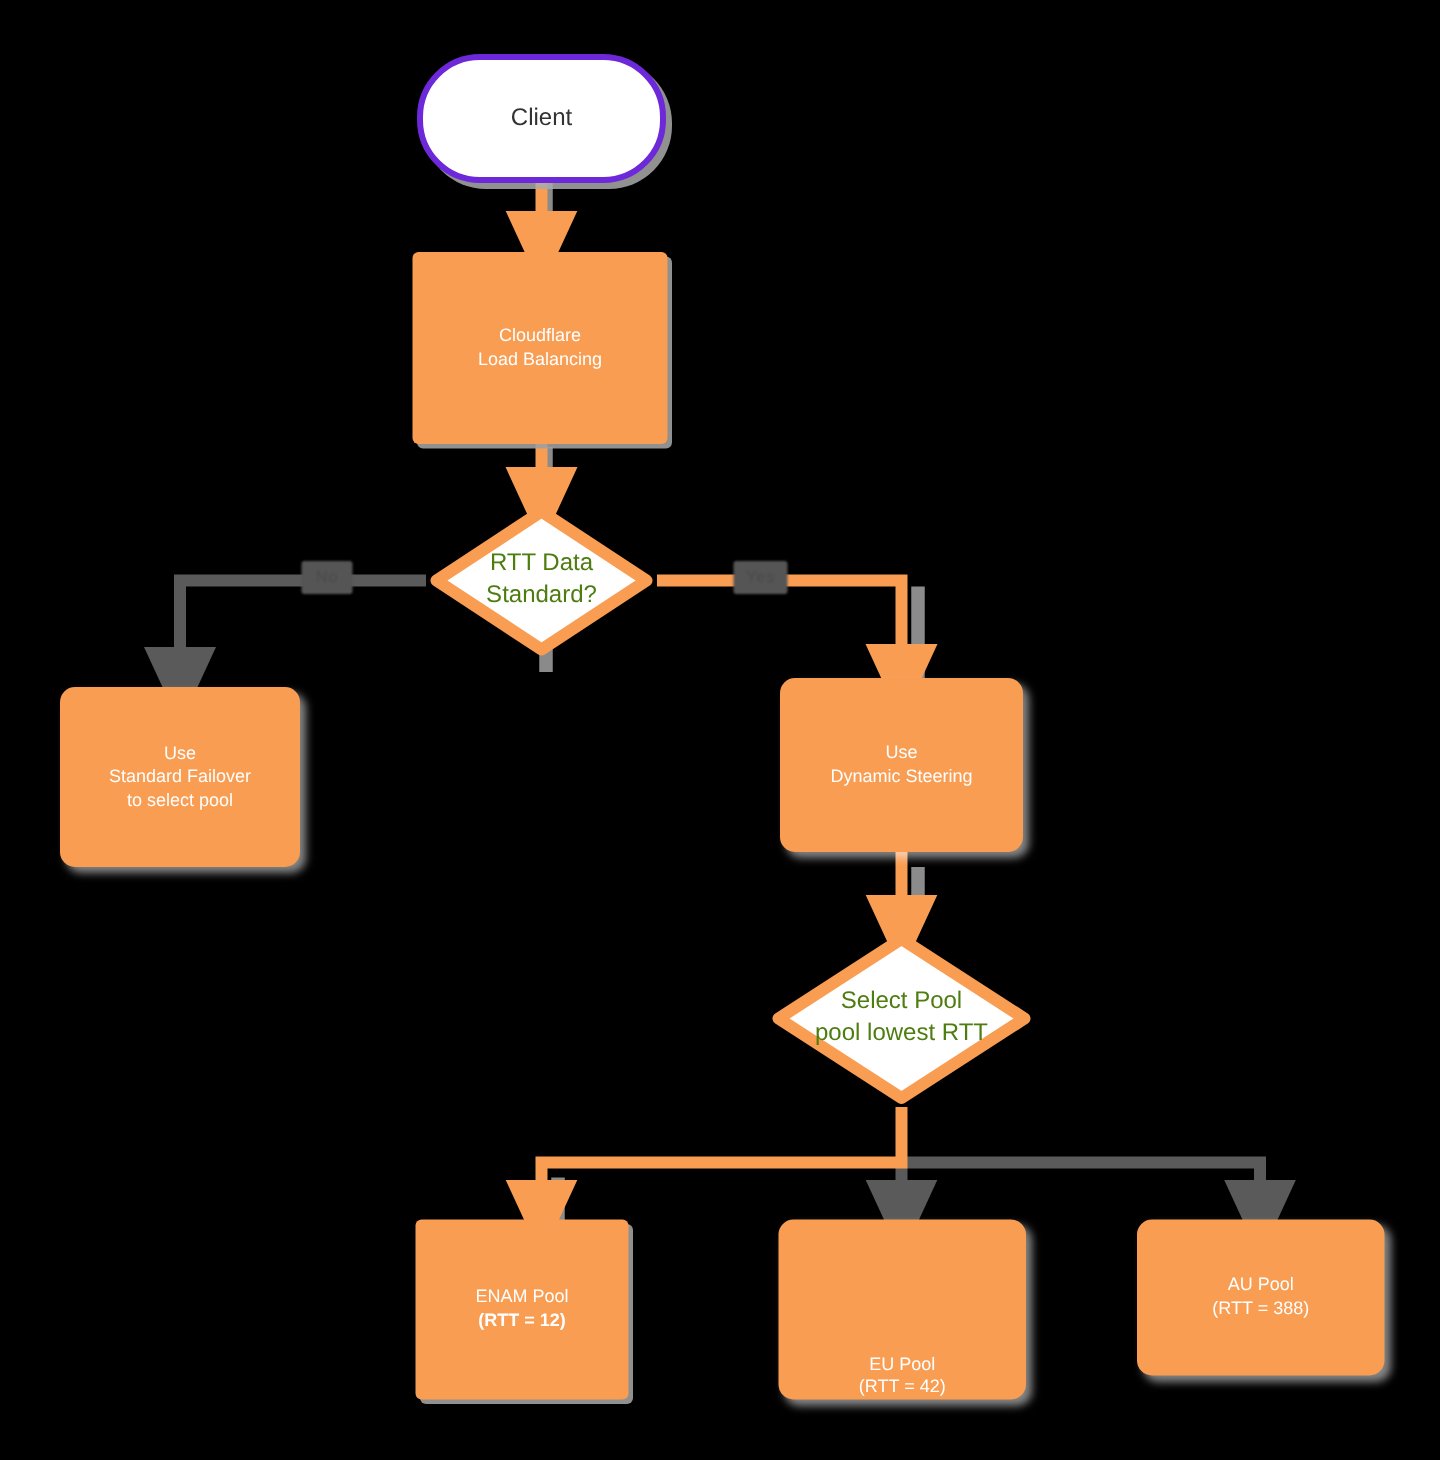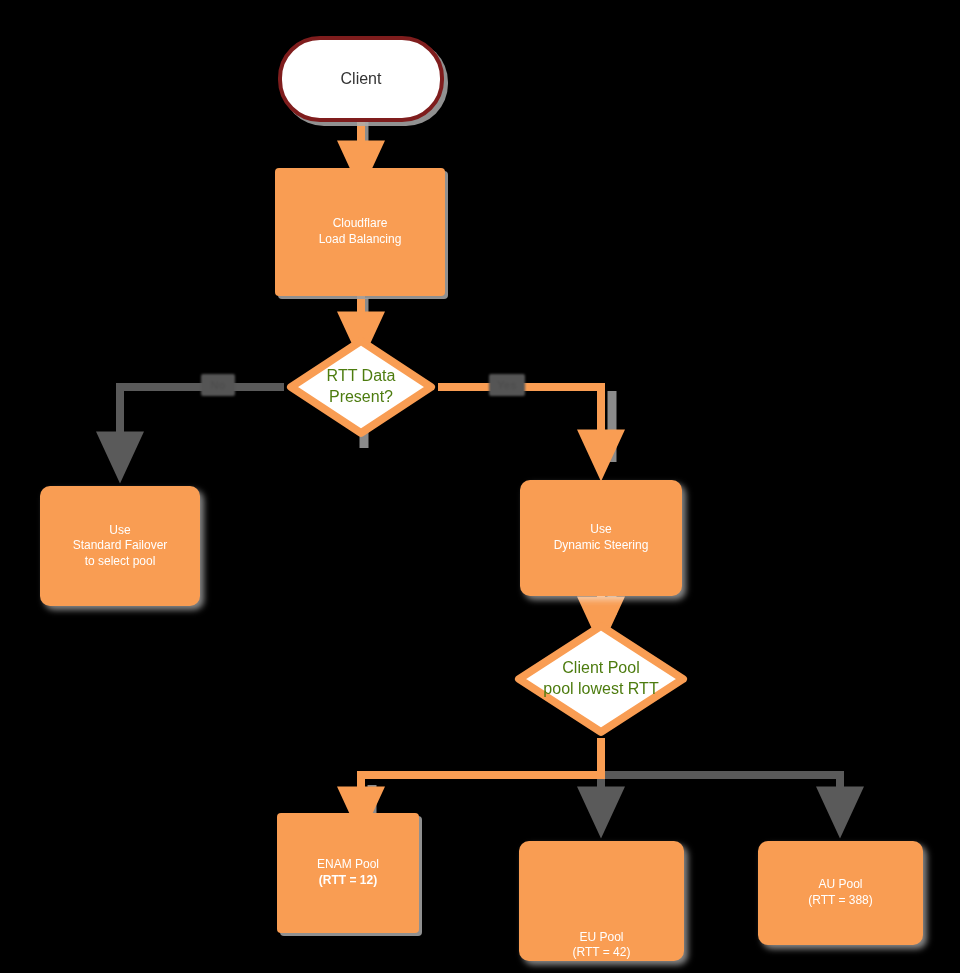--- a/index.html
+++ b/index.html
@@ -34,26 +34,25 @@
   
   .box {
     border-radius: 10px;
     background: #F99D53;
     color: #FFFFFF;
     font-size: 12px;
     box-shadow: 3px 3px 0 0 rgba(160,160,160,0.9);
   }
   .box-lightshadow {
     box-shadow: 4px 4px 6px 0 rgba(245,245,245,0.55);
-    margin-top: 28px;
   }
   .box-terminal {
     background: #FFFFFF;
     color: #333333;
-    border: 4px solid #7f1d1d;
+    border: 4px solid #6d28d9;
     border-radius: 42px;
     color: #333333;
     box-shadow: 4px 4px 0 0 rgba(170,170,170,0.85);
   }
   
   .diamond-wrap {
     position: absolute;
   }
   .diamond-shape {
     position: absolute;
@@ -141,21 +140,21 @@
     </div>
   </div>
 
   <div class="diamond-wrap" style="left:282px; top:332px; width:158px; height:110px;">
     <svg class="diamond-shape" viewBox="0 0 158 110">
       <polygon points="79,9 79,9 149,55 79,101 9,55" fill="#FFFFFF" stroke="#F99D53" stroke-width="8" stroke-linejoin="round"></polygon>
     </svg>
     <div class="diamond-label">
       <div>
         <span class="ln">RTT Data</span>
-        <span class="ln">Present?</span>
+        <span class="ln">Standard?</span>
       </div>
     </div>
   </div>
 
   <div class="edge-label" style="left:201px; top:374px; width:34px; height:22px;">
     <span>No</span>
   </div>
   <div class="edge-label" style="left:489px; top:374px; width:36px; height:22px;">
     <span>Yes</span>
   </div>
@@ -174,21 +173,21 @@
       <span class="ln">Dynamic Steering</span>
     </div>
   </div>
 
   <div class="diamond-wrap" style="left:510px; top:618px; width:182px; height:122px;">
     <svg class="diamond-shape" viewBox="0 0 182 122">
       <polygon points="91,8 173,61 91,114 9,61" fill="#FFFFFF" stroke="#F99D53" stroke-width="8" stroke-linejoin="round"></polygon>
     </svg>
     <div class="diamond-label">
       <div>
-        <span class="ln">Client Pool</span>
+        <span class="ln">Select Pool</span>
         <span class="ln">pool lowest RTT</span>
       </div>
     </div>
   </div>
 
   <div class="node box" style="left:277px; top:813px; width:142px; height:120px; border-radius:4px;">
     <div>
       <span class="ln">ENAM Pool</span>
       <span class="ln b">(RTT = 12)</span>
     </div>

